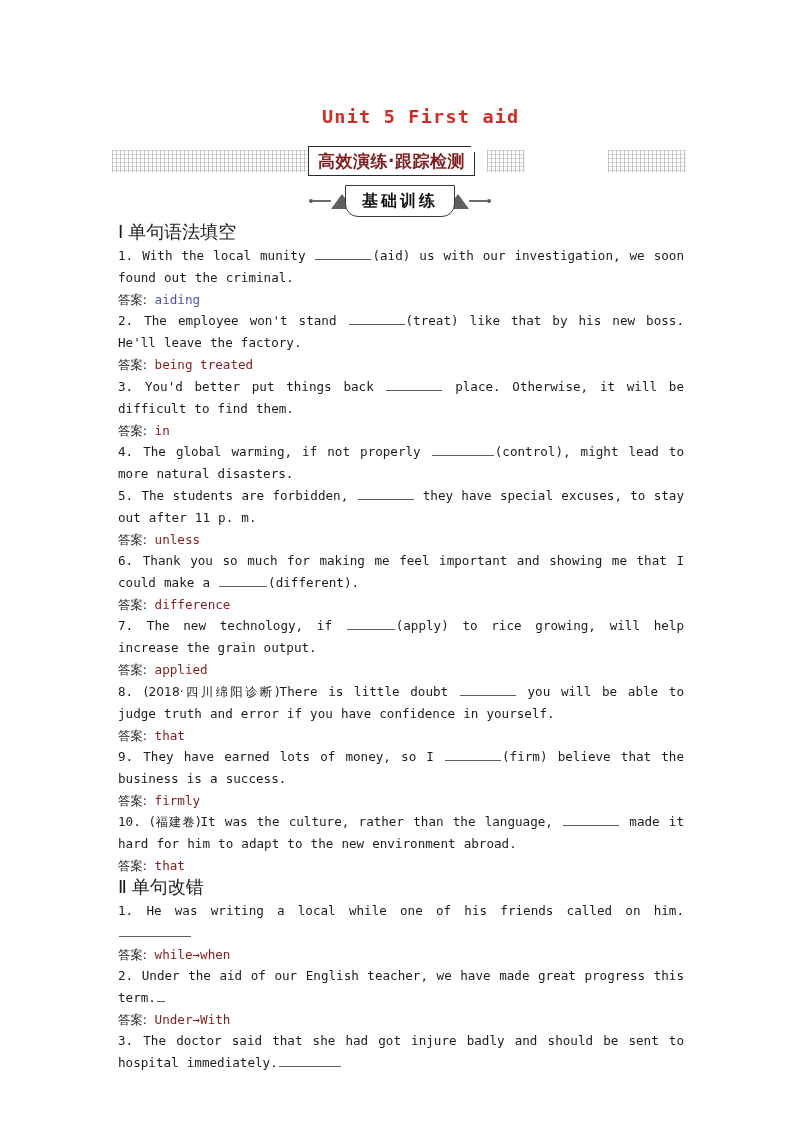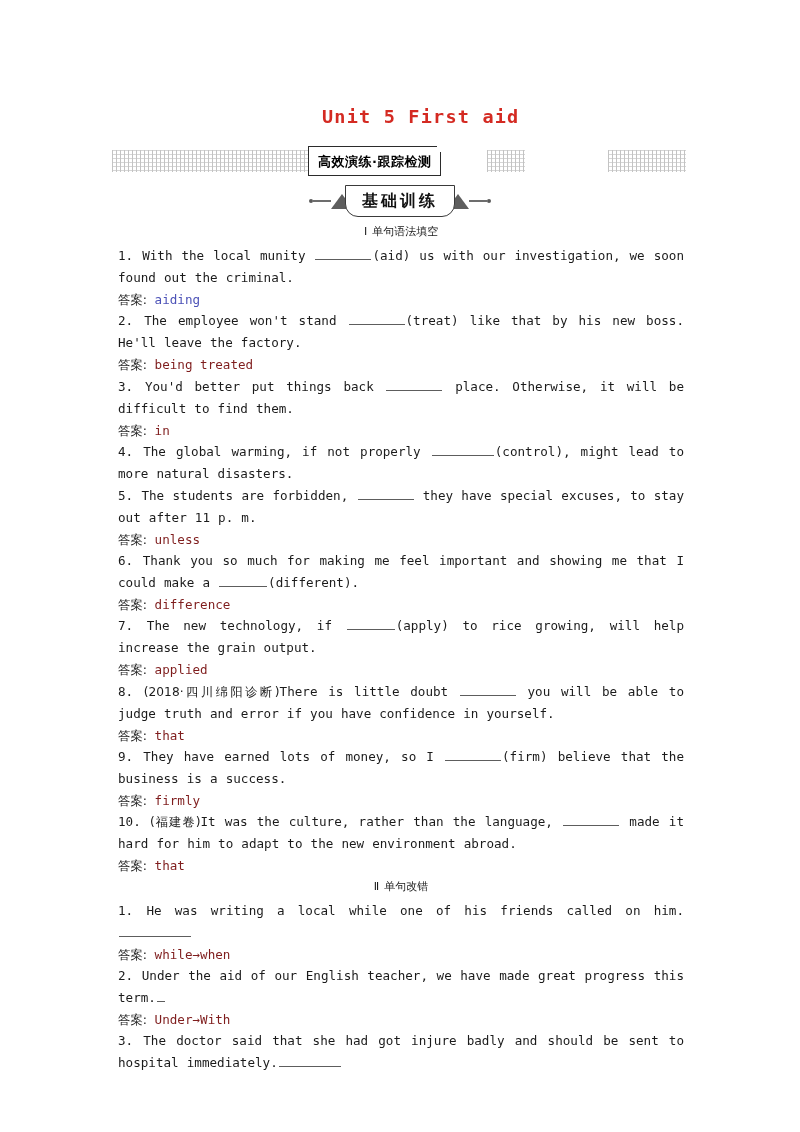--- a/index.html
+++ b/index.html
@@ -79,24 +79,24 @@
     content: "";
     position: absolute;
     right: -2px;
     top: -2px;
     width: 5px;
     height: 7px;
     background: #ffffff;
   }
   .banner-text {
     font-family: "DejaVu Sans", "Liberation Sans", sans-serif;
-    font-size: 13px;
+    font-size: 17px;
     font-weight: bold;
     letter-spacing: 0.5px;
-    color: #000000;
+    color: #7f1d1d;
     white-space: nowrap;
     line-height: 1;
   }
 
   
   .subbanner {
     position: absolute;
     left: 0;
     top: 186px;
     width: 800px;
@@ -158,26 +158,25 @@
   
   .body {
     position: absolute;
     left: 118px;
     top: 222px;
     width: 566px;
   }
 
   .sec-head {
     font-family: "DejaVu Sans", "Liberation Sans", sans-serif;
-    font-size: 11px;
+    font-size: 18px;
     color: #1b1b1b;
     margin: 0 0 3px 0;
     line-height: 20px;
     white-space: nowrap;
-    text-align: center;
   }
   .sec-head .roman {
     font-family: "DejaVu Sans Mono", "Liberation Mono", monospace;
     margin-right: 5px;
   }
 
   .q {
     font-size: 12.6px;
     line-height: 22px;
     text-align: justify;

